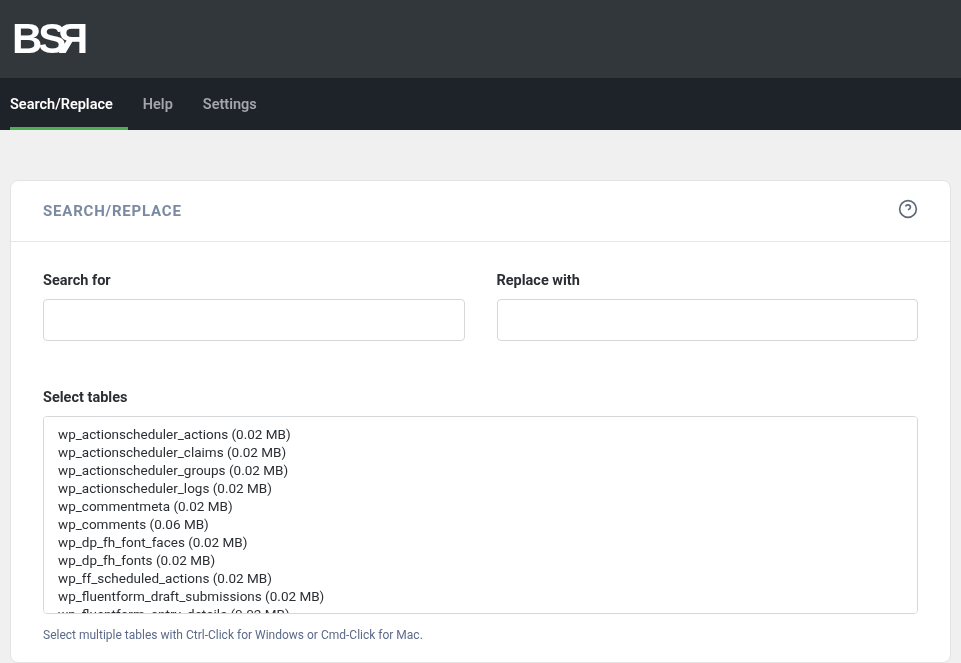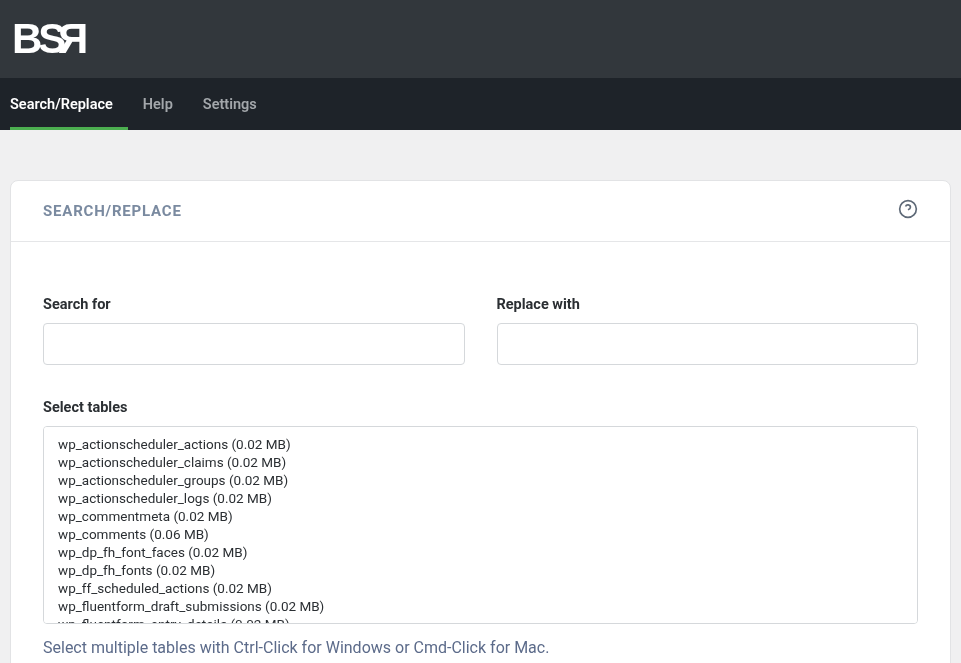--- a/index.html
+++ b/index.html
@@ -89,61 +89,60 @@
       width: 20px;
       height: 20px;
       color: #5f6a78;
     }
     .card-body {
       padding: 30px 32px 20px 32px;
     }
     .form-row {
       display: flex;
       gap: 32px;
-      margin-top: 24px;
     }
     .form-group {
       flex: 1;
     }
     .form-label {
       display: block;
       font-size: 14.5px;
       font-weight: 700;
       color: #2b2f33;
       margin-bottom: 10px;
     }
     .form-input {
       width: 100%;
       height: 42px;
       border: 1px solid #d5d8db;
       border-radius: 4px;
       padding: 0 10px;
       font-size: 14px;
     }
     .tables-section {
-      margin-top: 34px;
+      margin-top: 48px;
     }
     .tables-select {
       width: 100%;
       height: 198px;
       border: 1px solid #d5d8db;
       border-radius: 4px;
       padding: 8px 0 0 14px;
       font-size: 13.5px;
       font-family: inherit;
       overflow-y: scroll;
       color: #2b2f33;
     }
     .tables-select option {
       padding: 1px 0;
       font-size: 13.5px;
       line-height: 18px;
     }
     .help-text {
-      font-size: 16px;
+      font-size: 12px;
       color: #5c6b8a;
       margin-top: 14px;
     }
     .nav-tab:first-child {
       padding-left: 0;
       margin-left: 0;
     }
   </style>
 </head>
 <body>

